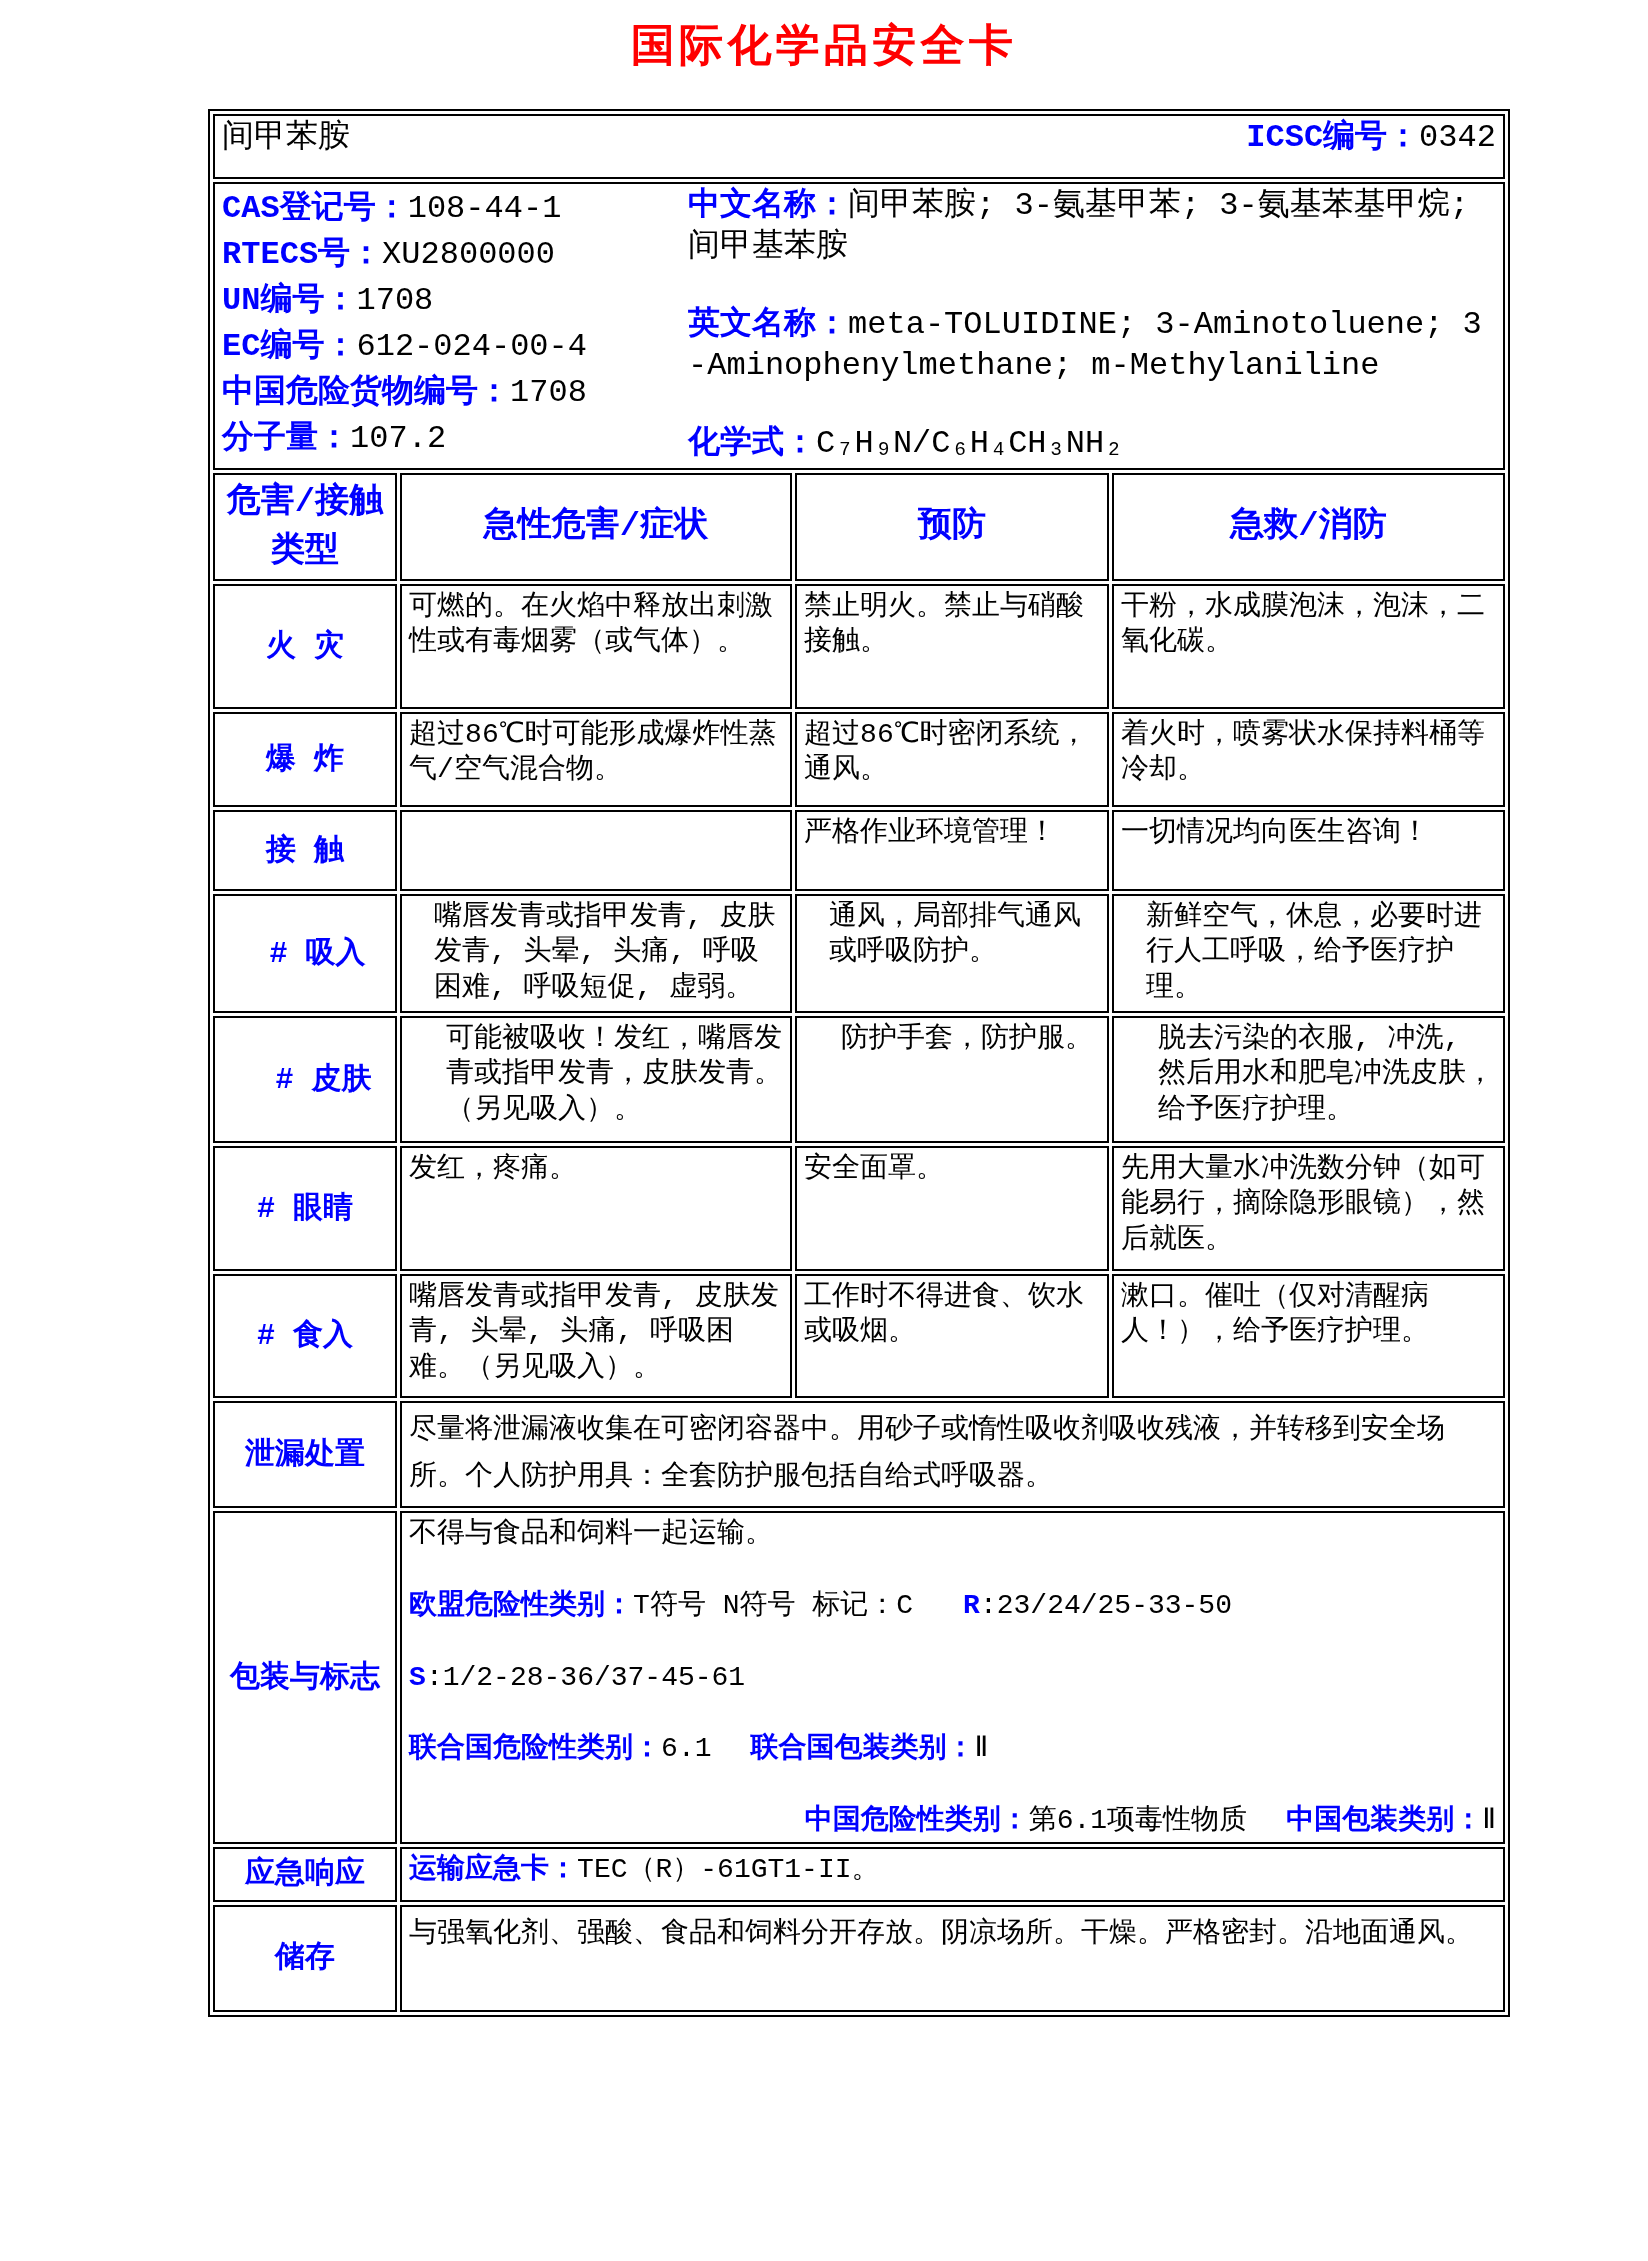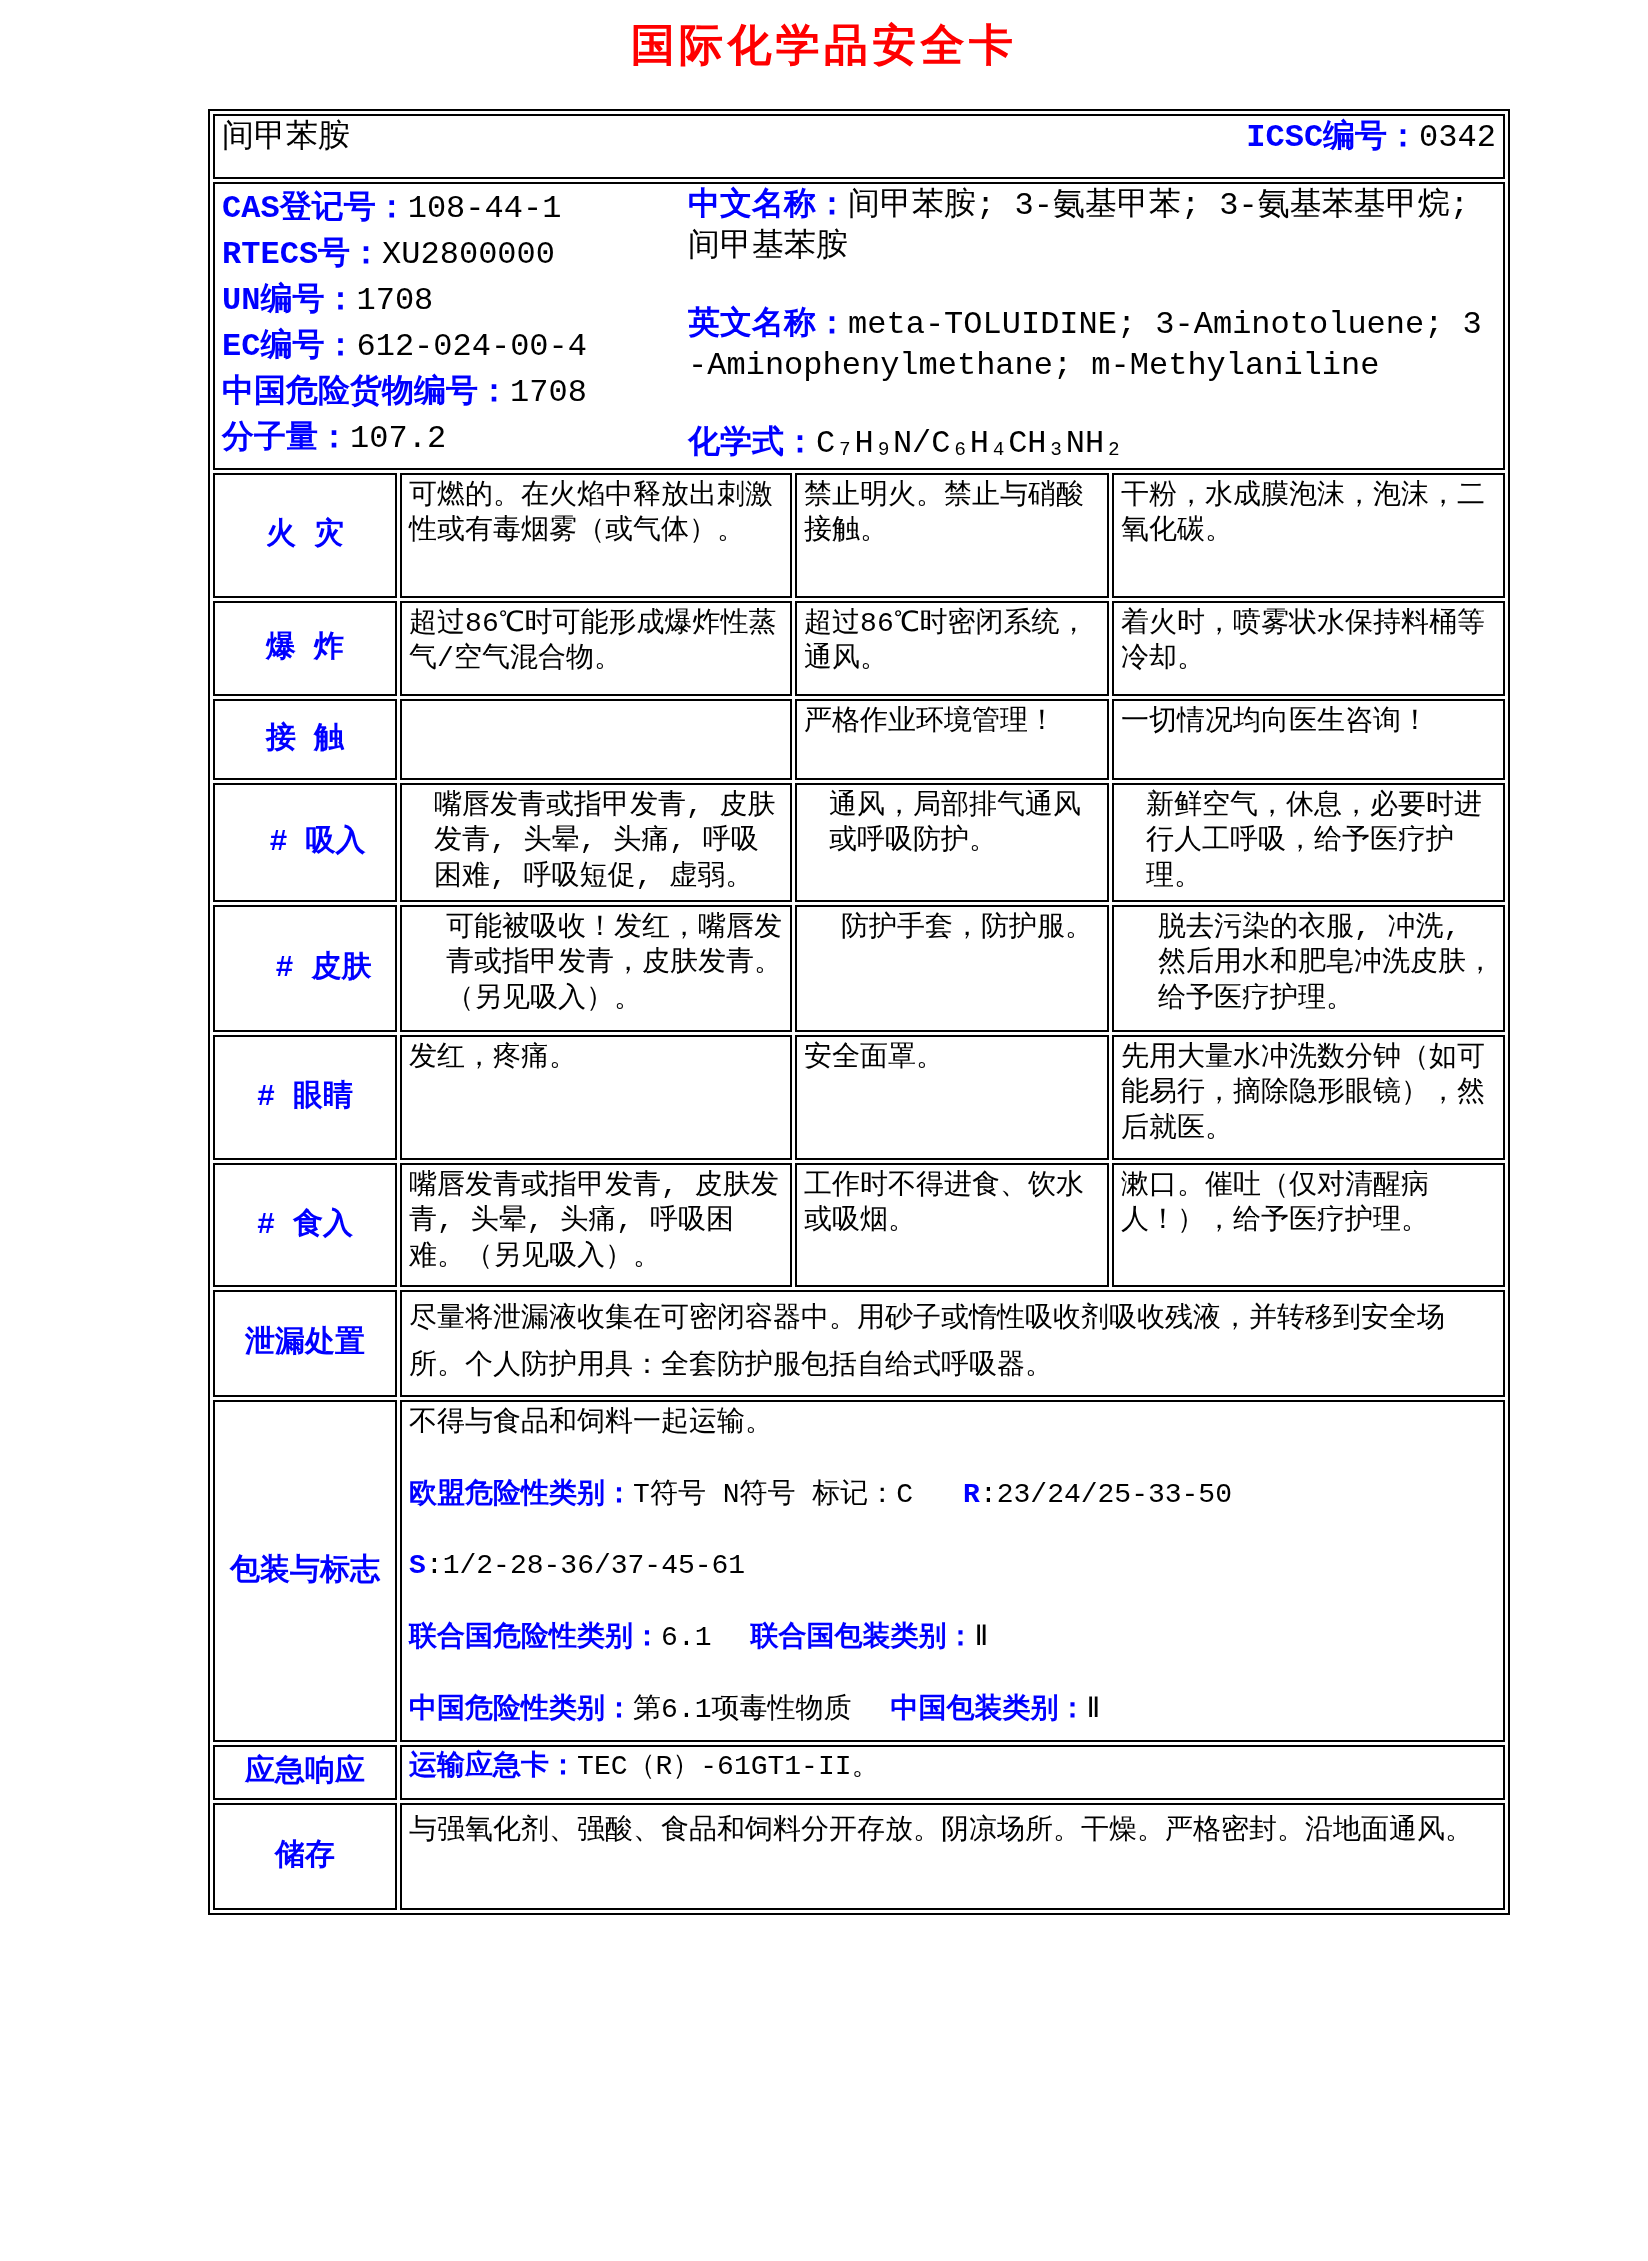--- a/index.html
+++ b/index.html
@@ -55,21 +55,21 @@
   tr.r-inh  td{height:119px;padding-left:32px;}
   tr.r-skin td{height:127px;padding-left:44px;}
   tr.r-eye  td{height:125px;}
   tr.r-ing  td{height:124px;}
   tr.r-spill td{height:107px;}
   tr.r-pack td{height:317px;}
   tr.r-emer td{height:55px;}
   tr.r-stor td{height:107px;}
   .loose{line-height:1.68;}
   .packcell p{margin:0 0 36px 0;line-height:1.28;}
-  .packcell p:last-child{margin-bottom:9px;}
+  .packcell p:last-child{margin-bottom:0;text-align:right;}
   .gap-left{margin-left:50px;}
   .gap-mid{margin-left:39px;}
 </style>
 </head>
 <body>
 
 <div class="title">国际化学品安全卡</div>
 
 <table class="card">
   <colgroup>
@@ -104,20 +104,26 @@
         </div>
         <div class="idright">
           <p><span class="blue">中文名称：</span><span>间甲苯胺; 3-氨基甲苯; 3-氨基苯基甲烷; 间甲基苯胺</span></p>
           <p><span class="blue">英文名称：</span><span>meta-TOLUIDINE; 3-Aminotoluene; 3-Aminophenylmethane; m-Methylaniline</span></p>
           <p><span class="blue">化学式：</span><span>C₇H₉N/C₆H₄CH₃NH₂</span></p>
         </div>
       </div>
     </td>
   </tr>
 
+  <tr class="r-hdr">
+    <td class="hdr">危害/接触类型</td>
+    <td class="hdr">急性危害/症状</td>
+    <td class="hdr">预防</td>
+    <td class="hdr">急救/消防</td>
+  </tr>
 
   <tr class="r-fire">
     <td class="lblcell">火 灾</td>
     <td class="body">可燃的。在火焰中释放出刺激性或有毒烟雾（或气体）。</td>
     <td class="body">禁止明火。禁止与硝酸接触。</td>
     <td class="body">干粉，水成膜泡沫，泡沫，二氧化碳。</td>
   </tr>
 
   <tr class="r-expl">
     <td class="lblcell">爆 炸</td>

